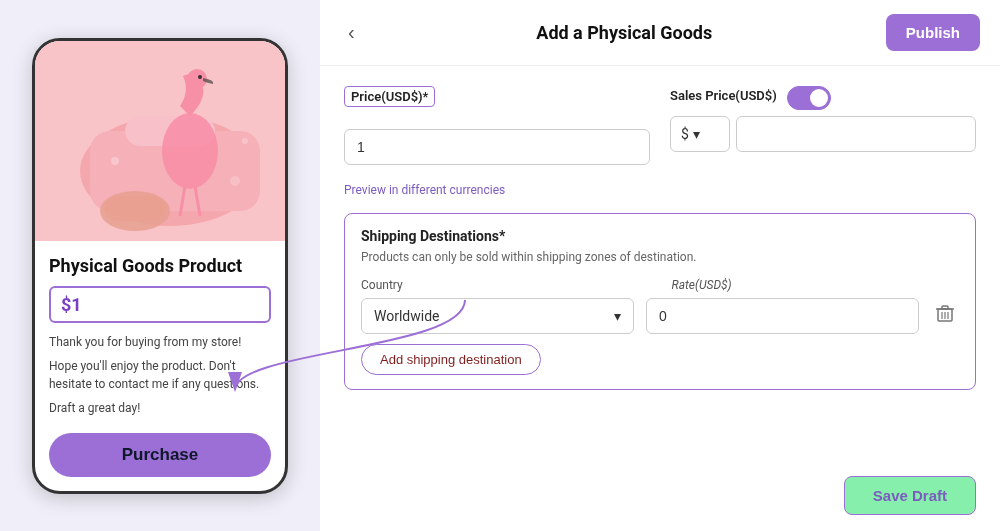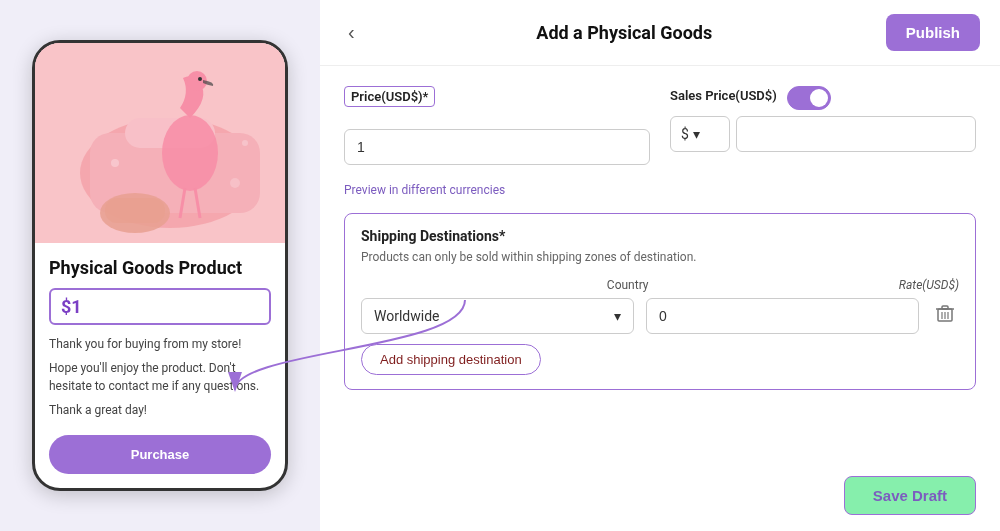--- a/index.html
+++ b/index.html
@@ -66,25 +66,25 @@
     .thank-you-text {
       font-size: 12px;
       color: #444;
       line-height: 1.5;
       margin-bottom: 6px;
     }
 
     .purchase-btn {
       width: 100%;
       background: #9c6fd6;
-      color: #ffffff;
+      color: #0f172a;
       border: none;
       border-radius: 22px;
       padding: 12px;
-      font-size: 13px;
+      font-size: 17px;
       font-weight: 600;
       cursor: pointer;
       margin-top: 10px;
     }
 
     
     .right-panel {
       flex: 1;
       background: white;
       display: flex;
@@ -273,21 +273,20 @@
     .shipping-desc {
       font-size: 12px;
       color: #666;
       margin-bottom: 14px;
     }
 
     .shipping-row-header {
       display: flex;
       gap: 23px;
       margin-bottom: 6px;
-      text-align: right;
     }
 
     .shipping-col-label {
       font-size: 12px;
       color: #555;
     }
 
     .shipping-col-label:first-child {
       flex: 1;
     }
@@ -428,21 +427,21 @@
           <circle cx="210" cy="100" r="3" fill="#f9d0d5" opacity="0.6"></circle>
           <circle cx="200" cy="140" r="5" fill="#f9d0d5" opacity="0.5"></circle>
         </svg>
       </div>
 
       <div class="phone-content">
         <div class="product-title">Physical Goods Product</div>
         <div class="price-box">$1</div>
         <div class="thank-you-text">Thank you for buying from my store!</div>
         <div class="thank-you-text">Hope you'll enjoy the product. Don't hesitate to contact me if any questions.</div>
-        <div class="thank-you-text">Thank a great day!</div>
+        <div class="thank-you-text">Draft a great day!</div>
         <button class="purchase-btn">Purchase</button>
       </div>
     </div>
   </div>
 
   <div class="right-panel">
 
     <div class="header">
       <button class="back-btn">‹</button>
       <div class="header-title">Add a Physical Goods</div>

